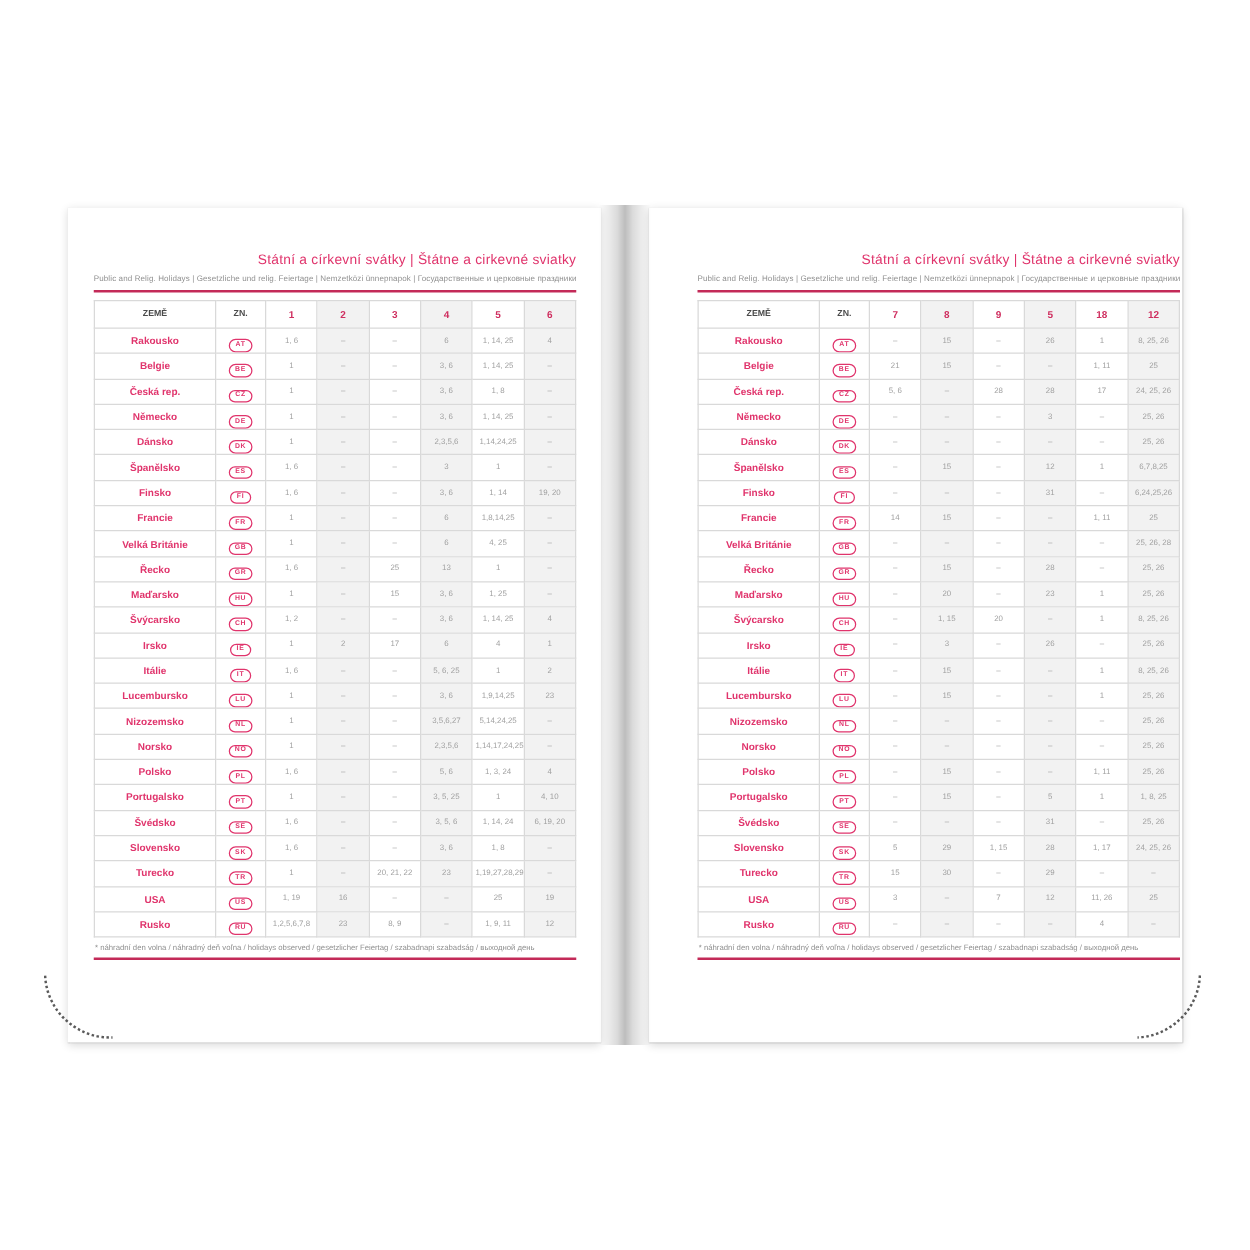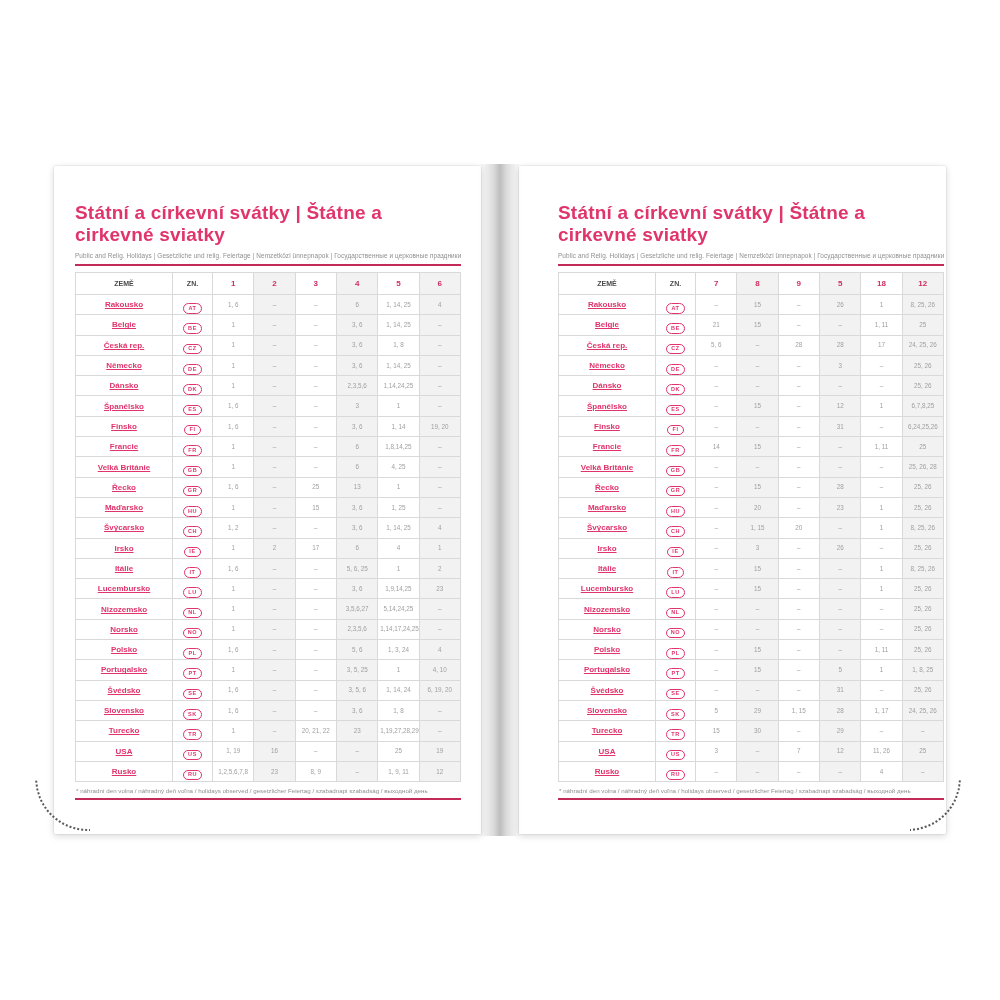--- a/index.html
+++ b/index.html
@@ -14,42 +14,42 @@
   #left-page{left:54px;}
   #right-page{left:519px;}
   .gutter{
     position:absolute;left:479px;top:164px;width:42px;height:672px;pointer-events:none;
     background:linear-gradient(90deg,rgba(0,0,0,0) 0%,rgba(0,0,0,.14) 35%,rgba(0,0,0,.26) 50%,rgba(0,0,0,.14) 65%,rgba(0,0,0,0) 100%);
   }
   .content{position:absolute;top:36px;width:386px;}
   #left-page .content{left:21px;}
   #right-page .content{left:39px;}
   .page-title{
-    text-align:left;font-size:19px;font-weight:bold;letter-spacing:.2px;
+    text-align:right;font-size:11px;font-weight:normal;letter-spacing:.2px;
     color:#e0346c;margin:0 0 6px 0;
   }
   .page-subtitle{
     text-align:center;font-size:6.4px;color:#8f8f8f;letter-spacing:.1px;
     margin:0 0 5px 0;white-space:nowrap;
   }
   .rule{height:2px;background:#c32a58;margin:0 0 6px 0;}
   .rule.bottom{margin:4px 0 0 0;}
   table.hol{width:100%;border-collapse:collapse;table-layout:fixed;}
   table.hol th,table.hol td{
     border:1px solid #d9d9d9;padding:0 2px;text-align:center;vertical-align:middle;
     overflow:hidden;
   }
   table.hol th{height:21px;}
   table.hol td{height:19.3px;}
   col.c-country{width:97px;}
   col.c-code{width:40px;}
   .h-country,.h-code{font-size:7px;font-weight:bold;color:#4a4a4a;text-align:left;padding-left:5px;}
   .h-code{text-align:center;padding-left:2px;}
   .h-month{font-size:8px;font-weight:bold;color:#cf2e5f;}
-  .c-name{font-size:8px;font-weight:bold;color:#e0346c;text-align:left;padding-left:5px;white-space:nowrap;text-decoration:underline;}
+  .c-name{font-size:8px;font-weight:bold;color:#e0346c;text-align:left;padding-left:5px;white-space:nowrap;}
   .badge{
     display:inline-block;border:1px solid #e0346c;color:#e0346c;border-radius:8px;
     font-size:5.5px;font-weight:bold;letter-spacing:.6px;padding:1.5px 4px;line-height:1;
   }
   .c-val{font-size:6.3px;color:#9f9f9f;line-height:1.25;}
   .m-even{background:#f2f2f2;}
   .footnote{font-size:6.2px;color:#8f8f8f;margin:5px 0 0 1px;white-space:nowrap;}
   
   .arc{position:absolute;width:55px;height:55px;overflow:hidden;pointer-events:none;}
   #arc-left{left:35px;top:780px;}

